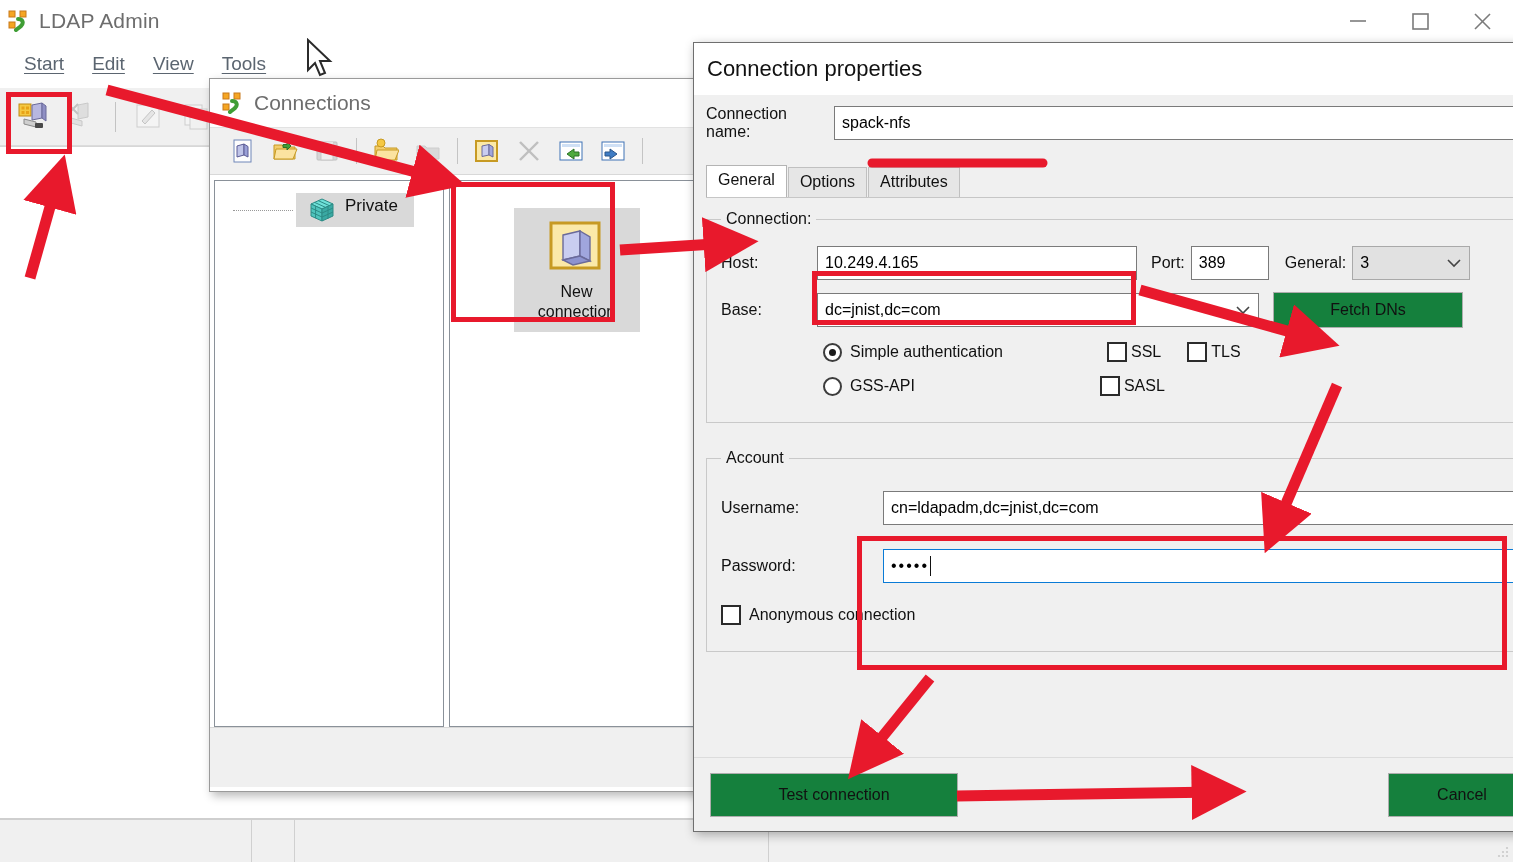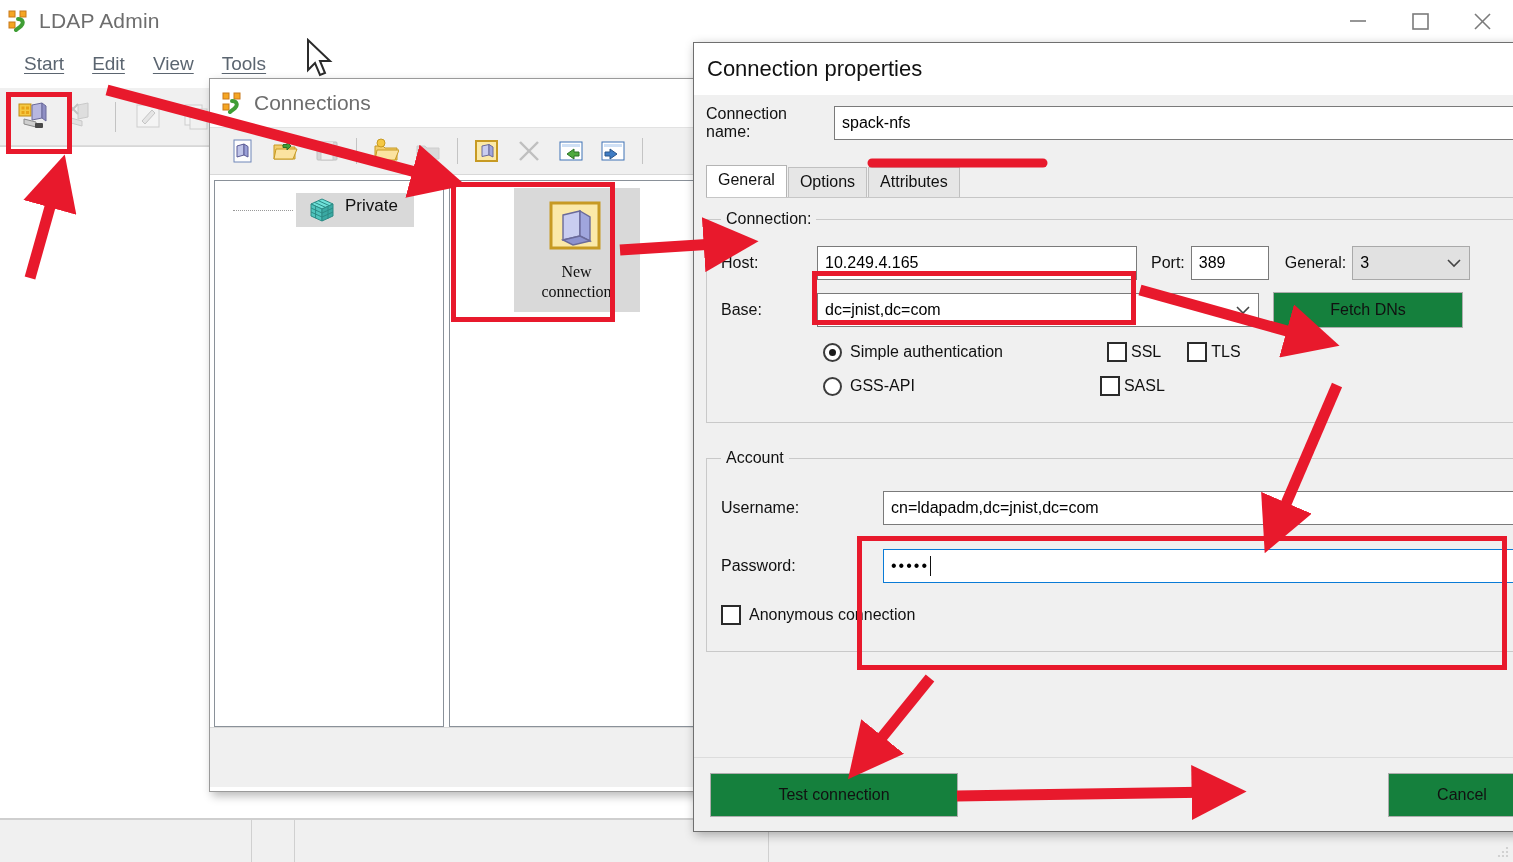--- a/index.html
+++ b/index.html
@@ -66,21 +66,21 @@
     display:flex; align-items:center; padding-left:12px;
   }
   .cw-tbtn { width:42px; height:40px; display:flex; align-items:center; justify-content:center; }
   .cw-sep { width:1px; height:26px; background:#c4c4c4; margin:0 8px; }
   .cw-body { display:flex; height:552px; padding:5px 4px 0 4px; gap:5px; background:#ffffff; }
   .cw-tree {
     width:230px; background:#ffffff; border:1px solid #8a9199;
     padding-top:12px;
   }
   .cw-list {
-    flex:1; background:#ffffff; border:1px solid #8a9199; padding-top:4px; position:relative;font-family:Liberation Serif, serif;
+    flex:1; background:#ffffff; border:1px solid #8a9199; padding-top:24px; position:relative;
   }
   .tree-node { display:flex; align-items:center; margin-left:18px; }
   .tree-dots { flex:0 0 auto; width:60px; border-bottom:1px dotted #999; height:1px; margin-right:3px; }
   .tree-label { display:flex; background:#d9d9d9; padding:3px 16px 3px 3px; }
   .tree-label span { font-size:17px; margin-left:8px; color:#111; }
   .listitem {
     width:126px; margin:3px auto 0 auto; background:#d9d9d9;
     display:flex; flex-direction:column; align-items:center; padding:10px 4px 10px 4px;
   }
   .listitem .li-label { font-size:16px; text-align:center; line-height:1.25; margin-top:6px; color:#111; }

